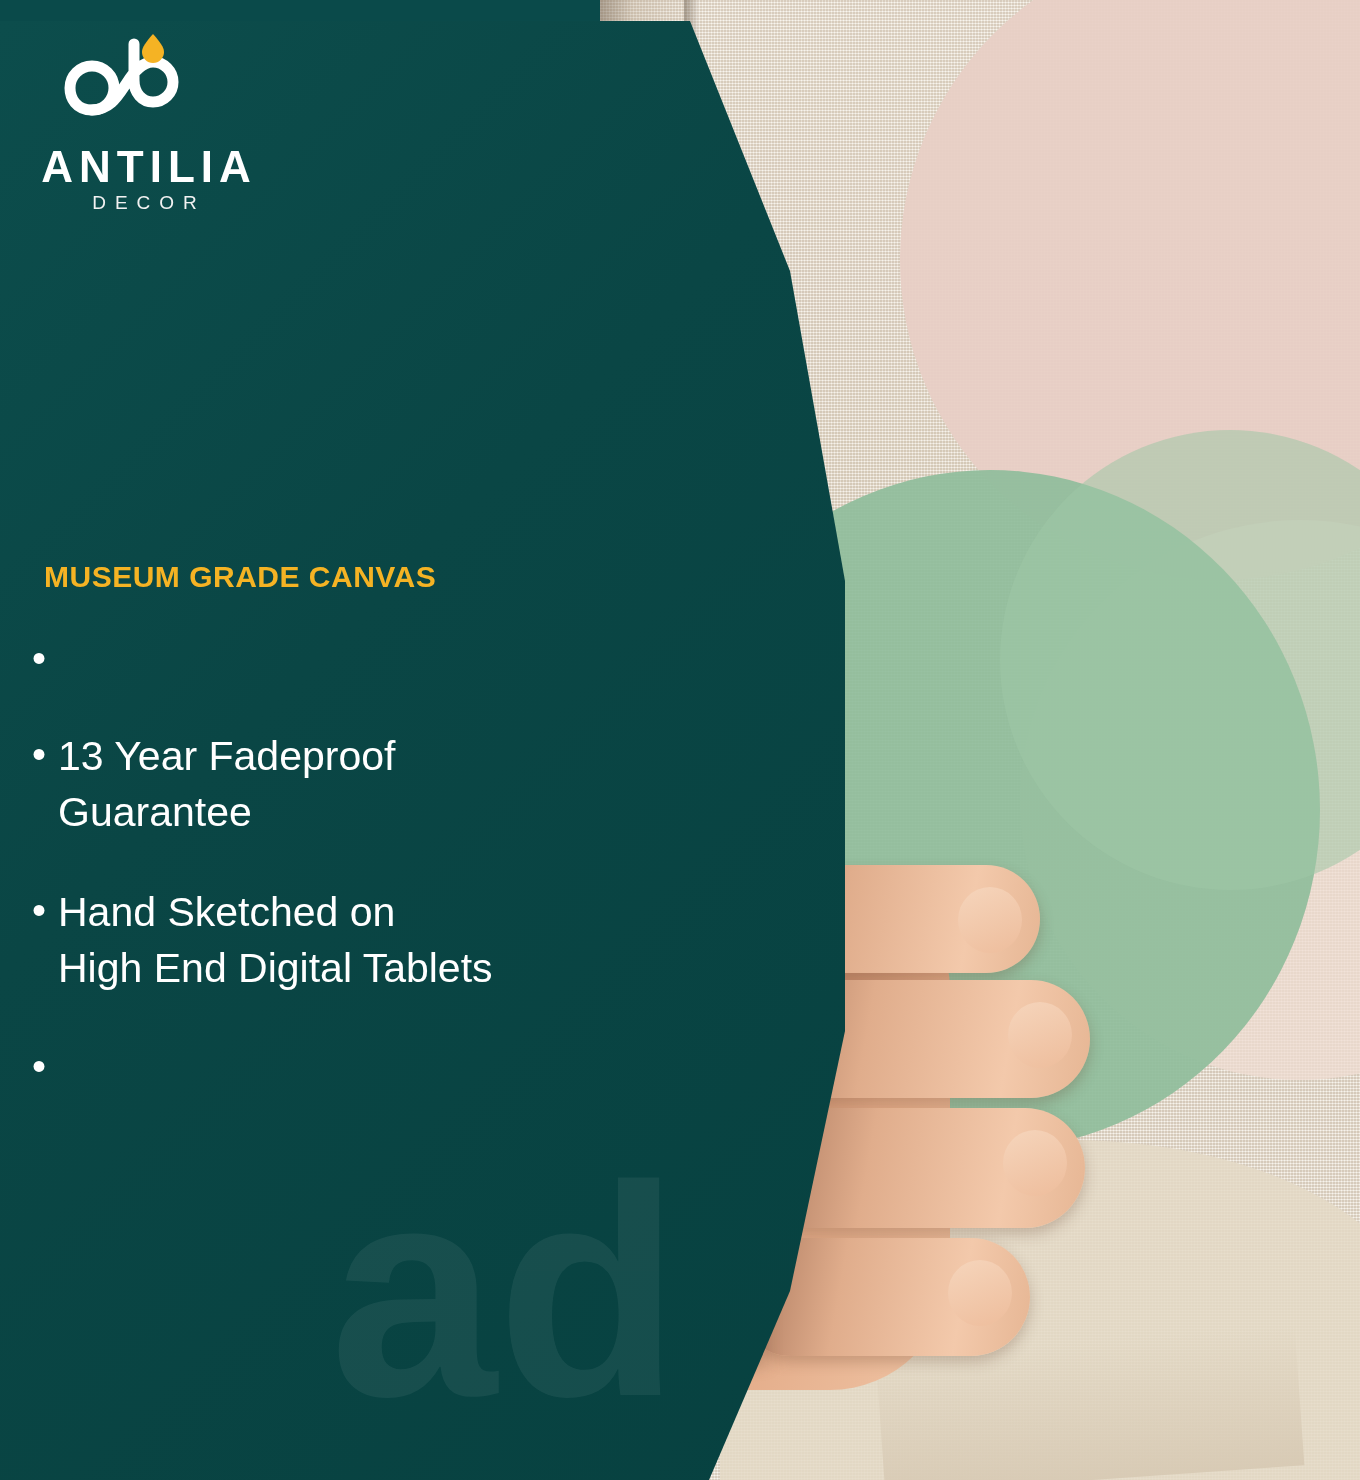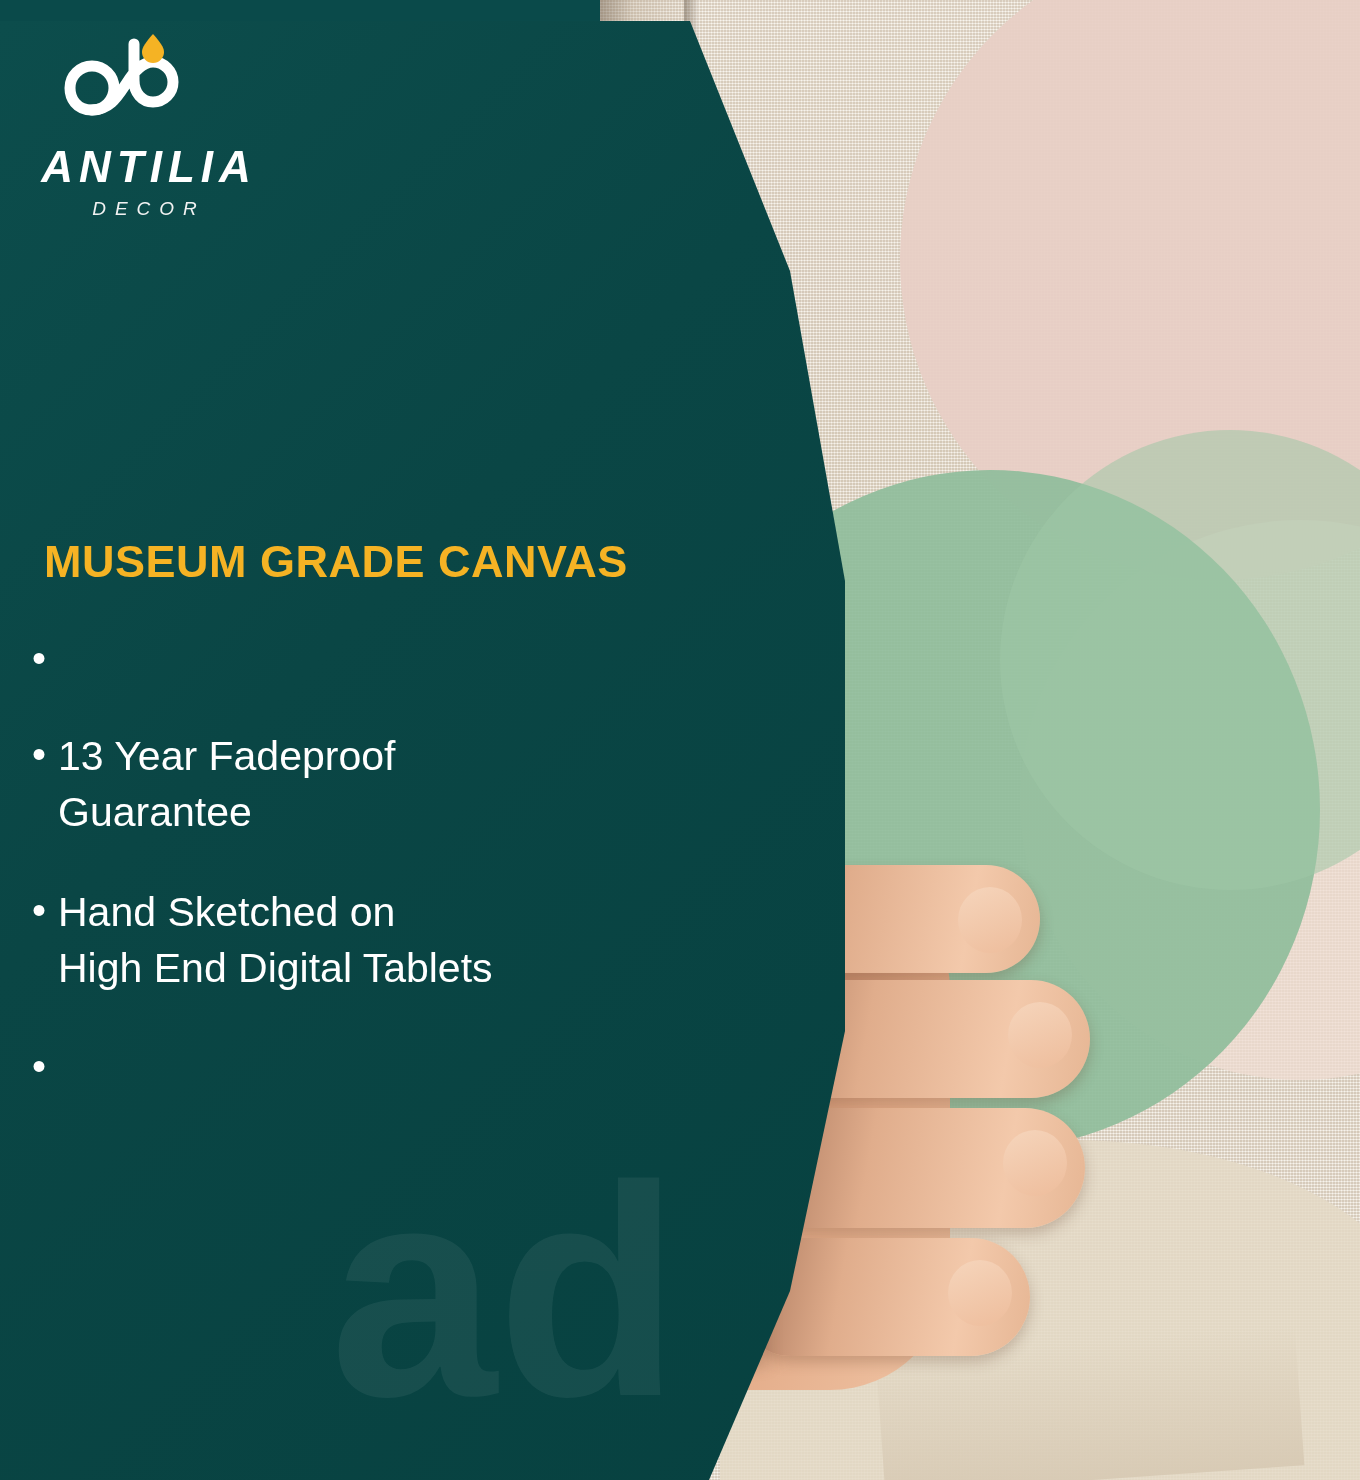--- a/index.html
+++ b/index.html
@@ -186,51 +186,49 @@
     pointer-events: none;
   }
 
   
   .logo-block {
     position: absolute;
     left: 34px;
     top: 28px;
     width: 260px;
     color: #ffffff;
-    font-style: italic;
   }
   .logo-mark {
     position: relative;
     width: 150px;
     height: 110px;
     margin-left: 22px;
   }
   .logo-name {
     font-size: 44px;
     font-weight: bold;
     letter-spacing: 6px;
     margin-top: 4px;
     text-align: center;
     width: 230px;
   }
   .logo-sub {
     font-size: 19px;
     letter-spacing: 9px;
     text-align: center;
     width: 230px;
-    margin-top: 6px;
     color: #f2f2f2;
   }
 
   
   .headline {
     position: absolute;
     left: 44px;
-    top: 536px;
-    font-size: 45px;
+    top: 560px;
+    font-size: 30px;
     font-weight: bold;
     letter-spacing: 0.5px;
     color: #f5b324;
   }
   .bullets {
     position: absolute;
     left: 32px;
     top: 632px;
     width: 700px;
     color: #ffffff;

